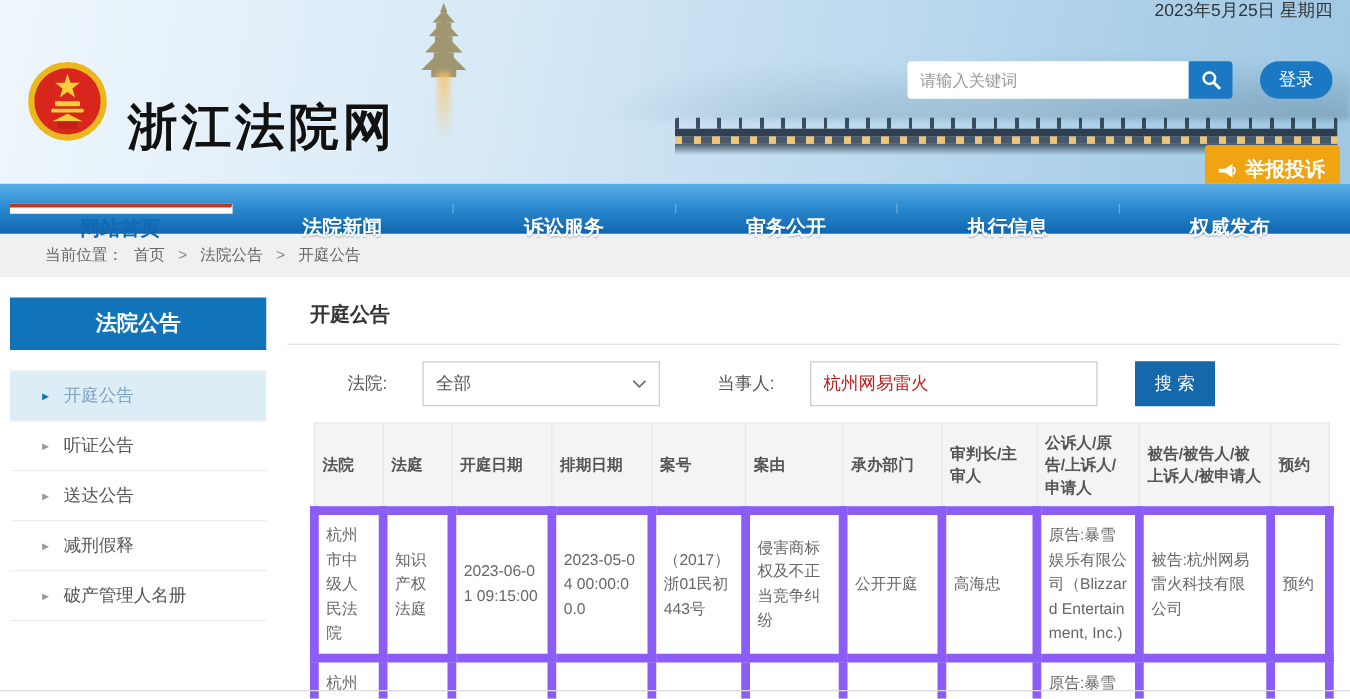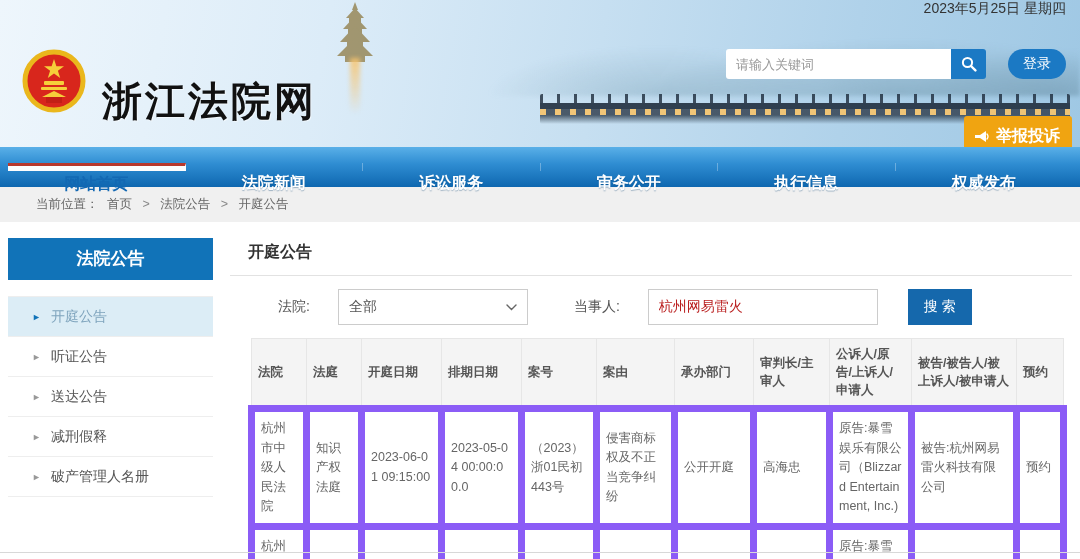--- a/index.html
+++ b/index.html
@@ -250,21 +250,21 @@
             <th>被告/被告人/被上诉人/被申请人</th>
             <th>预约</th>
           </tr>
         </thead>
         <tbody>
           <tr>
             <td>杭州市中级人民法院</td>
             <td>知识产权法庭</td>
             <td>2023-06-01 09:15:00</td>
             <td>2023-05-04 00:00:00.0</td>
-            <td>（2023）浙01民初443号</td>
+            <td>（2017）浙01民初443号</td>
             <td>侵害商标权及不正当竞争纠纷</td>
             <td>公开开庭</td>
             <td>高海忠</td>
             <td>原告:暴雪娱乐有限公司（Blizzard Entertainment, Inc.)</td>
             <td>被告:杭州网易雷火科技有限公司</td>
             <td class="reserve">预约</td>
           </tr>
           <tr>
             <td>杭州市中级人民法院</td>
             <td>知识产权法庭</td>

